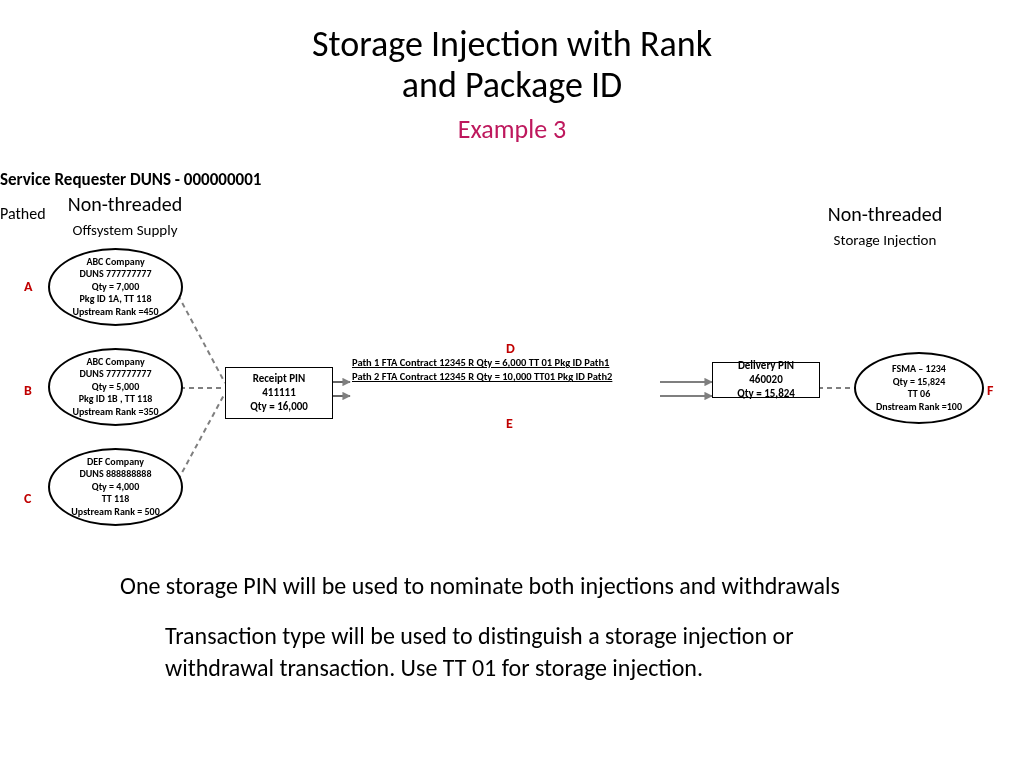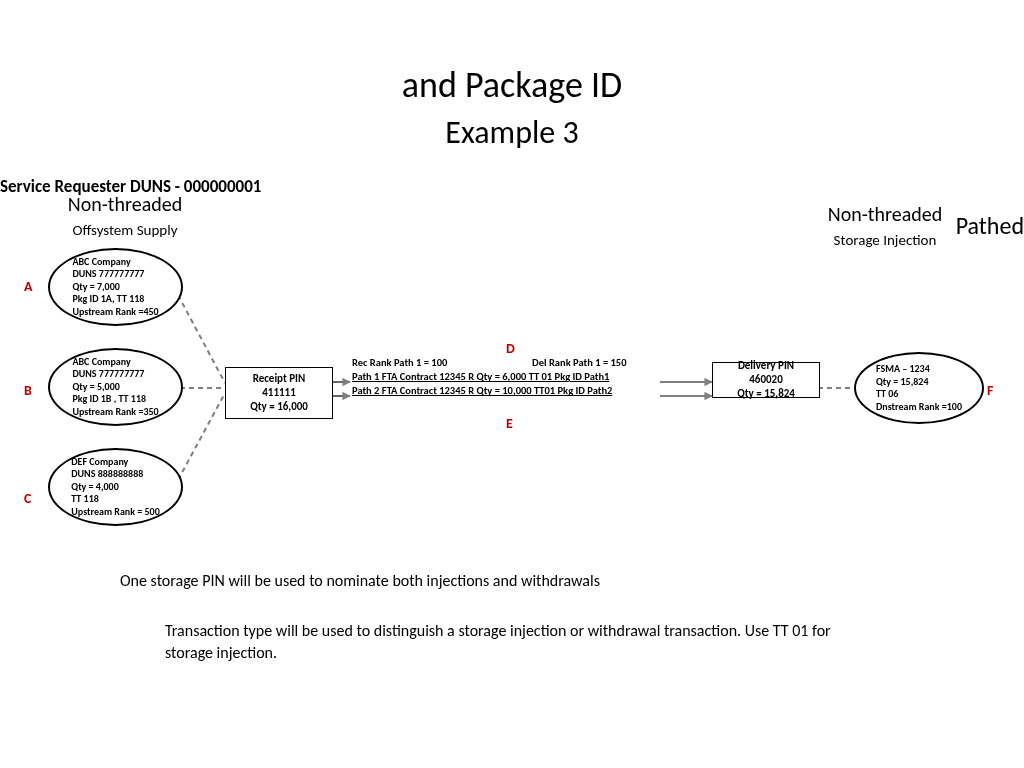--- a/index.html
+++ b/index.html
@@ -14,33 +14,33 @@
   }
   .title {
     text-align: center;
     font-size: 36px;
     font-weight: 400;
     padding-top: 24px;
     line-height: 1.15;
   }
   .subtitle {
     text-align: center;
-    font-size: 32px;
-    color: #000000;
+    font-size: 26px;
+    color: #be185d;
     margin-top: 6px;
   }
   .service-req {
     text-align: left;
     font-size: 17px;
     font-weight: 700;
     margin-top: 24px;
   }
   .pathed {
-    text-align: right;
-    font-size: 24px;
+    text-align: left;
+    font-size: 16px;
     margin-top: 14px;
   }
   .col-label {
     position: absolute;
     font-size: 20px;
     text-align: center;
   }
   .col-sublabel {
     font-size: 15px;
   }
@@ -51,20 +51,21 @@
     font-size: 14px;
   }
   .ellipse {
     position: absolute;
     border: 2px solid #000;
     border-radius: 50%;
     background: #fff;
     display: flex;
     align-items: center;
     justify-content: center;
+    text-align: center;
     font-size: 10px;
     font-weight: 700;
     line-height: 1.25;
     padding: 4px 10px;
   }
   .rect {
     position: absolute;
     border: 1.5px solid #000;
     background: #fff;
     display: flex;
@@ -78,21 +79,21 @@
   .path-block {
     position: absolute;
     font-size: 10.5px;
     font-weight: 700;
     line-height: 1.35;
   }
   .path-row { white-space: nowrap; }
   .underline { text-decoration: underline; }
   .note {
     position: absolute;
-    font-size: 16px;
+    font-size: 24px;
     line-height: 1.35;
   }
   svg.connectors {
     position: absolute;
     top: 0; left: 0;
     width: 1024px; height: 768px;
     pointer-events: none;
   }
 </style>
 </head>
@@ -112,21 +113,21 @@
   <line x1="332" y1="382" x2="350" y2="382" stroke="#000" stroke-width="1.2" marker-end="url(#arrow)"></line>
   <line x1="332" y1="396" x2="350" y2="396" stroke="#000" stroke-width="1.2" marker-end="url(#arrow)"></line>
 
   <line x1="660" y1="382" x2="712" y2="382" stroke="#000" stroke-width="1.2" marker-end="url(#arrow)"></line>
   <line x1="660" y1="396" x2="712" y2="396" stroke="#000" stroke-width="1.2" marker-end="url(#arrow)"></line>
 
   <line x1="818" y1="388" x2="855" y2="388" stroke="#7f7f7f" stroke-width="2" stroke-dasharray="5,4"></line>
 </svg>
 
 <div class="title">
-  <br>
+  <span>Storage Injection with Rank</span><br>
   <span>and Package ID</span>
 </div>
 <div class="subtitle">Example 3</div>
 <div class="service-req">Service Requester DUNS - 000000001</div>
 <div class="pathed">Pathed</div>
 
 <div class="col-label" style="left:40px; top:192px; width:170px;">
   <span>Non-threaded</span><br>
   <span class="col-sublabel">Offsystem Supply</span>
 </div>
@@ -174,25 +175,20 @@
 
 <div class="rect" style="left:225px; top:367px; width:108px; height:52px;">
   <div>
     <span>Receipt PIN</span><br>
     <span>411111</span><br>
     <span>Qty = 16,000</span>
   </div>
 </div>
 
 <div class="path-block" style="left:352px; top:356px; width:320px;">
-  <div class="path-row">
-    <span>Rec Rank Path 1 = 100</span>
-    <span style="display:inline-block; width:80px;"></span>
-    <span>Del Rank Path 1 = 150</span>
-  </div>
   <div class="path-row"><span class="underline">Path 1  FTA Contract  12345  R Qty = 6,000  TT 01   Pkg ID Path1</span></div>
   <div class="path-row"><span class="underline">Path 2  FTA Contract 12345 R Qty =  10,000  TT01  Pkg ID Path2</span></div>
 </div>
 
 <div class="rect" style="left:712px; top:362px; width:108px; height:36px;">
   <div>
     <span>Delivery PIN</span><br>
     <span>460020</span><br>
     <span>Qty = 15,824</span>
   </div>

